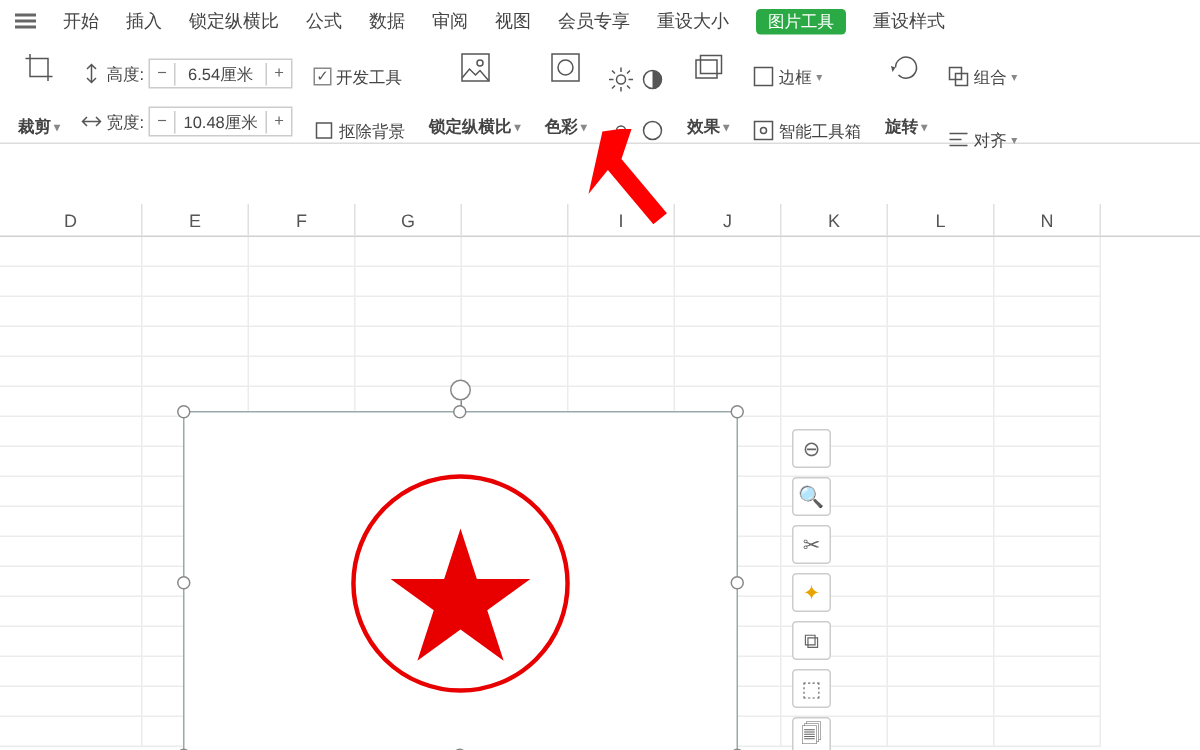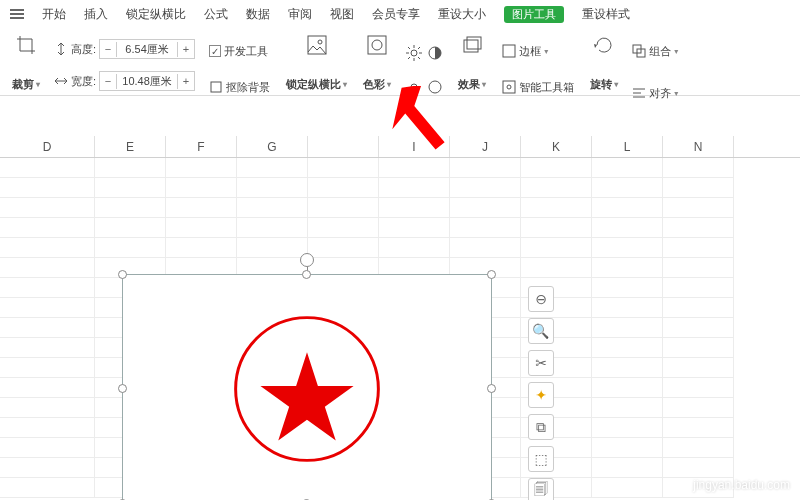--- a/index.html
+++ b/index.html
@@ -471,14 +471,13 @@
     <div class="fb">⬚</div>
     <div class="fb">🗐</div>
   </div>
 </div>
 
 <svg class="arrow" width="70" height="70">
   <path d="M15 0 L35 0 L25 20 L50 60 L40 66 L15 26 L0 40 Z" fill="#ff0000" transform="rotate(-8 25 25)"></path>
 </svg>
 
 <div class="wm">
-  <div>jingyan.baidu.com</div>
 </div>
 
 </body></html>

